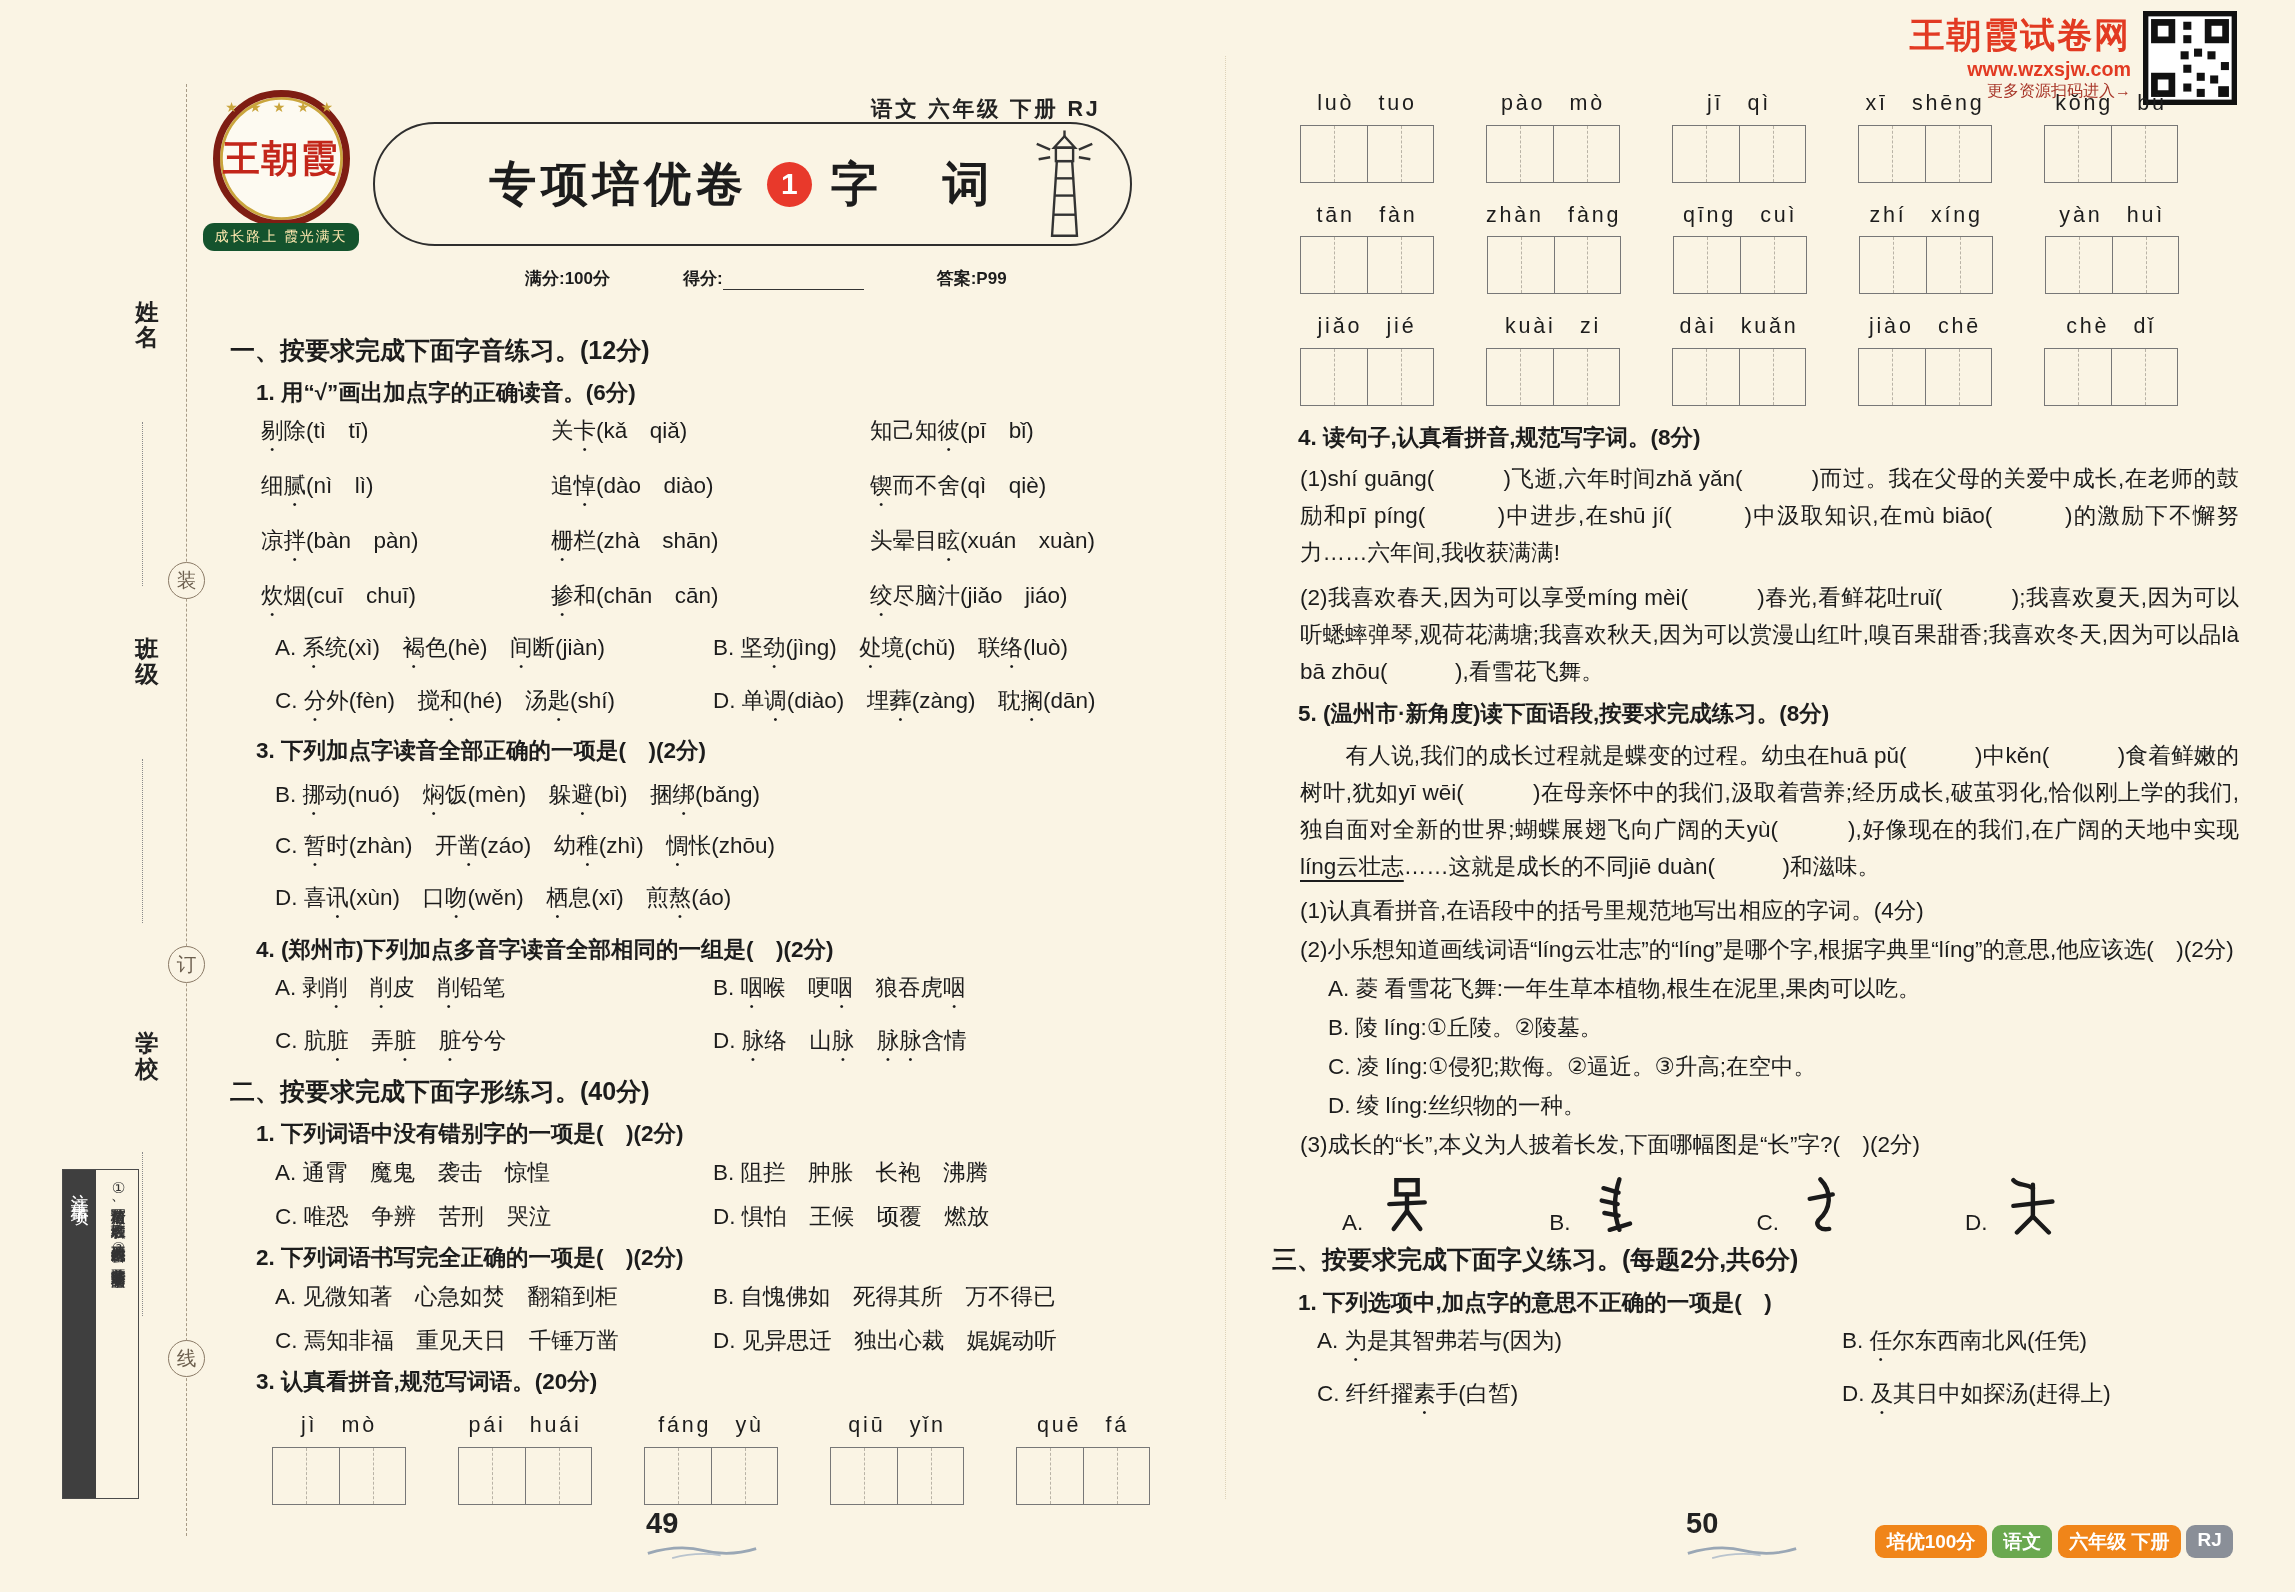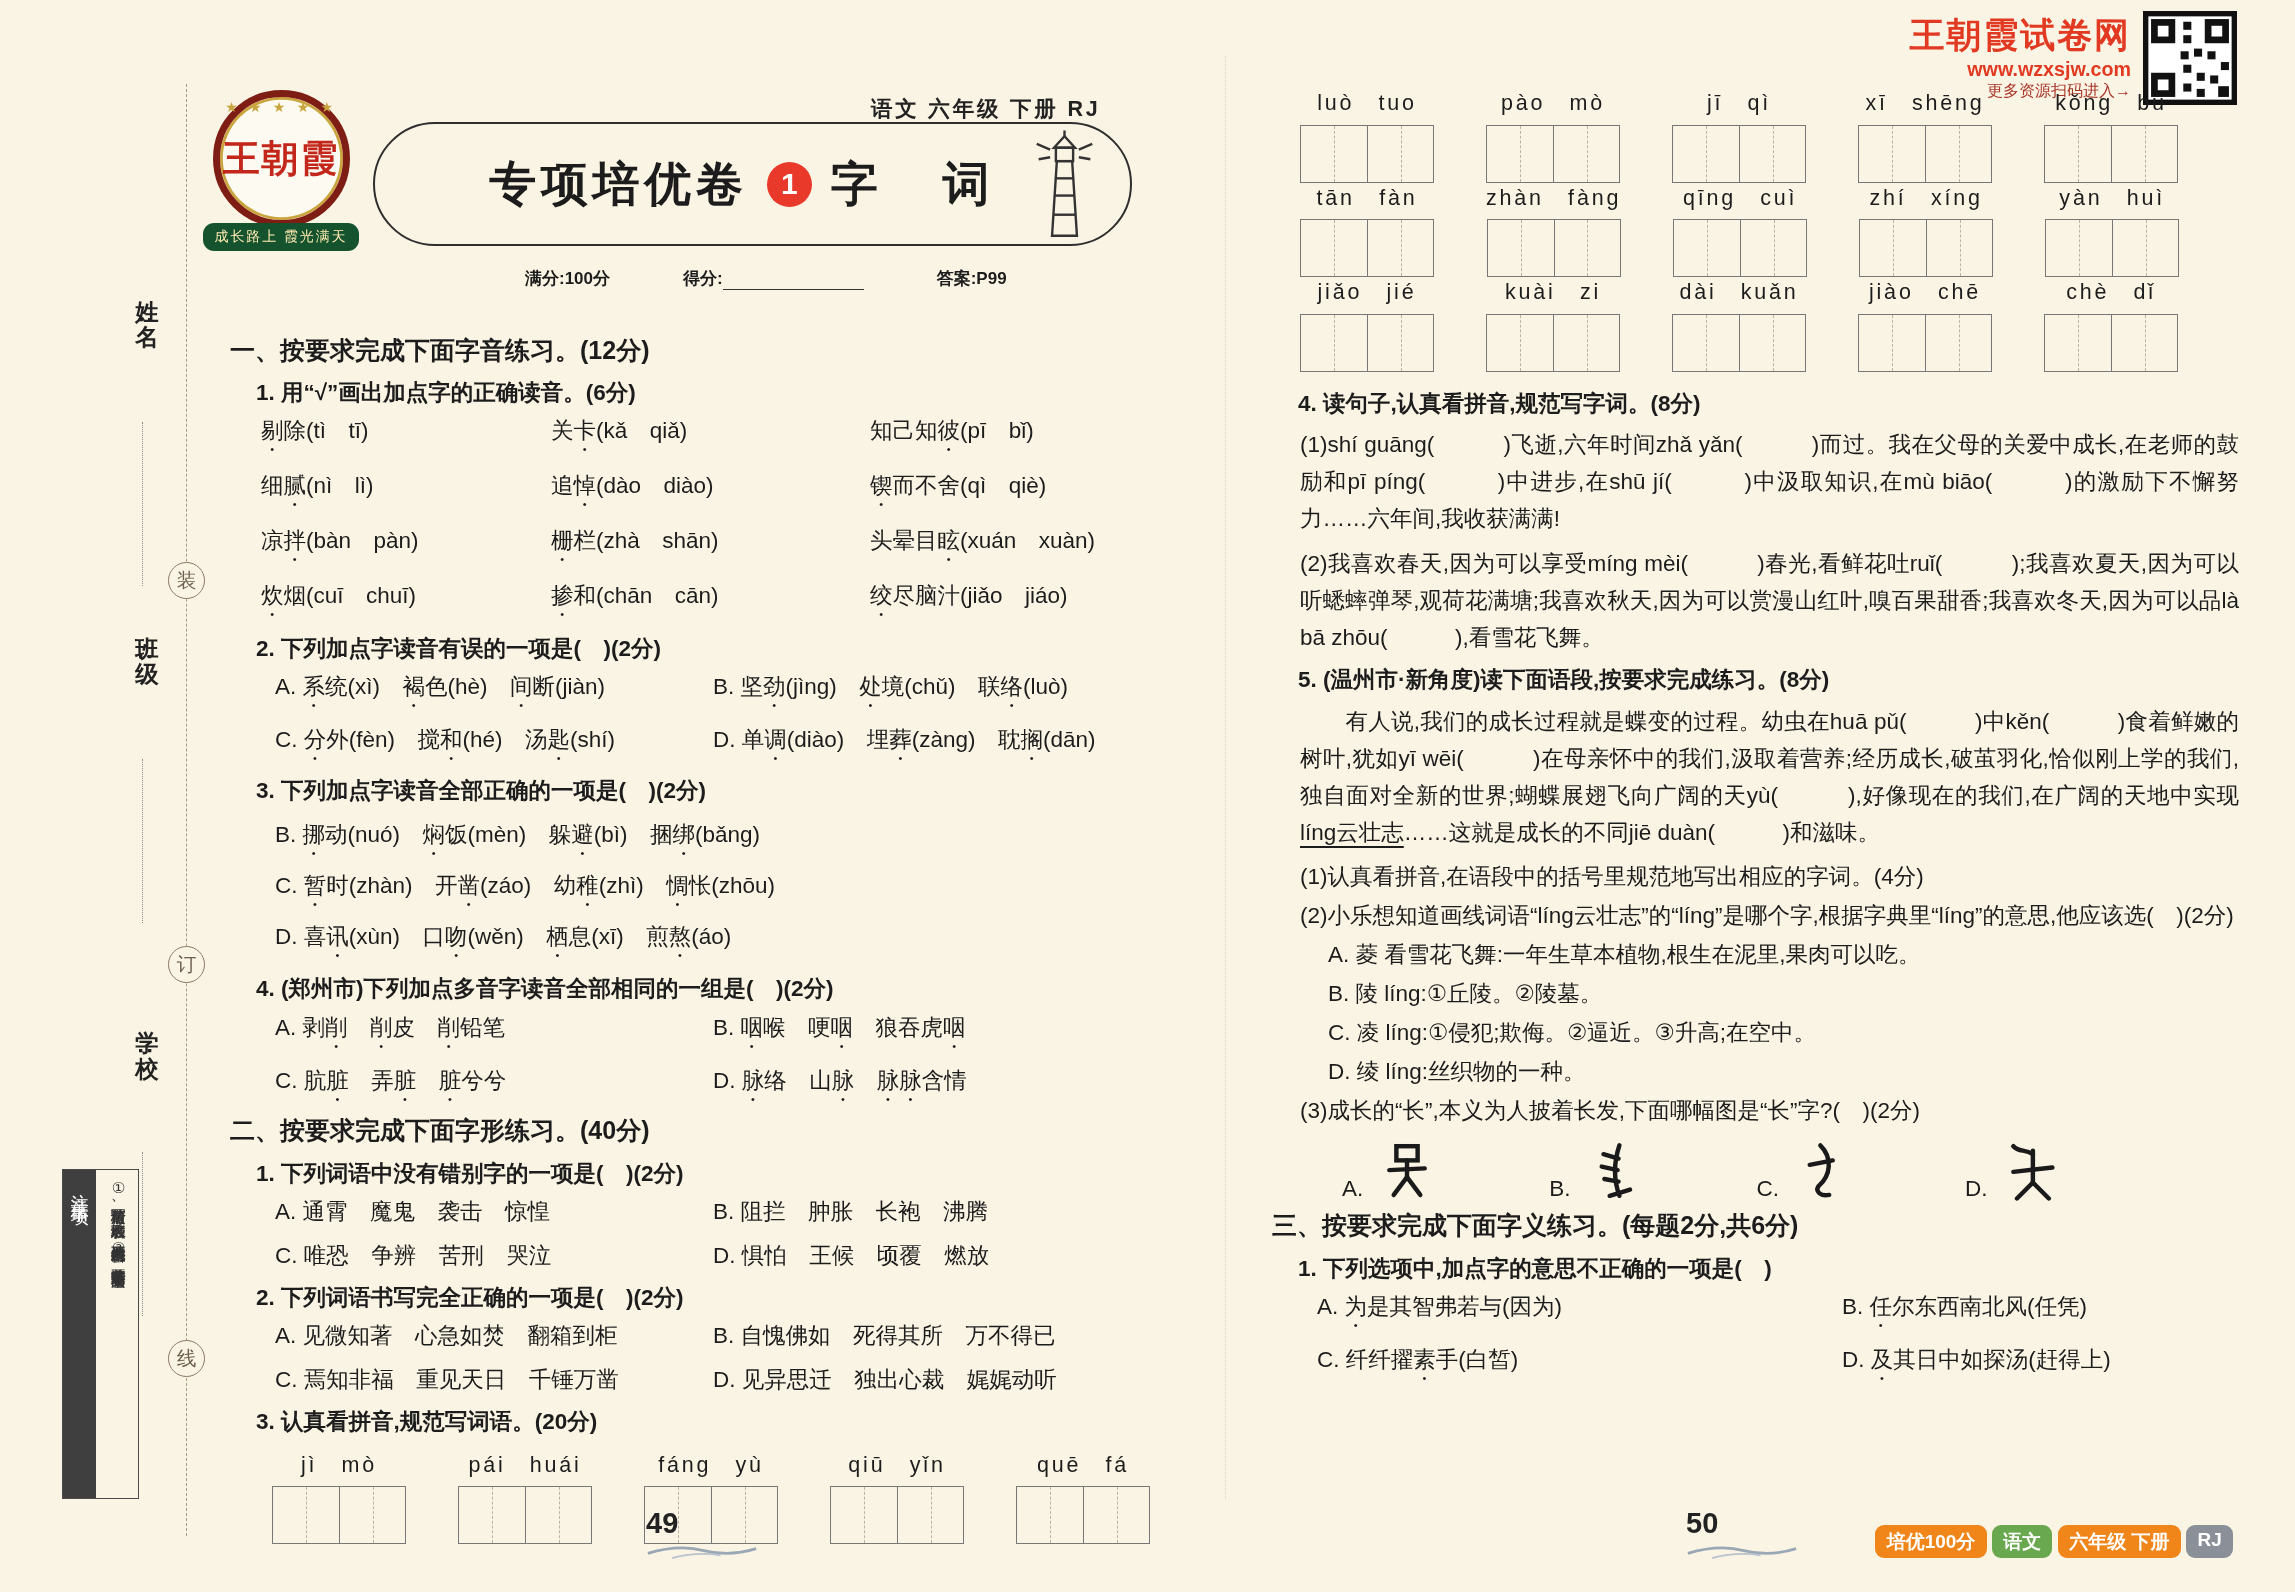--- a/index.html
+++ b/index.html
@@ -69,21 +69,21 @@
   .sub{padding-left:28px;line-height:37px;margin:1.9px 0}
 
   
   .wrow{display:flex;gap:52px;padding-left:42px;margin-top:11.2px}
   .pgroup{display:flex;flex-direction:column;align-items:center;gap:7.5px}
   .pylabel{font-size:21.5px;letter-spacing:2.8px;text-align:center;white-space:nowrap}
   .wbox{display:flex;border:1.9px solid #777}
   .wcell{width:66px;height:56px;position:relative;border-left:1.9px solid #777}
   .wcell:first-child{border-left:none}
   .wcell::before{content:'';position:absolute;left:50%;top:0;bottom:0;border-left:1.9px dashed #b9b3a6}
-  .gridblock{display:flex;flex-direction:column;margin-bottom:15px}
+  .gridblock{display:flex;flex-direction:column;gap:17px;margin-bottom:15px}
   .grow{display:flex;gap:52px;padding-left:28px}
 
   
   .glyphrow{display:flex;gap:111px;padding-left:70px;margin:11.2px 0 5.6px;align-items:flex-end}
   .glyphitem{display:flex;align-items:flex-end;gap:13px}
   .glyphitem .glbl{font-size:22.5px}
   .glyphitem svg{display:block}
 
   .zopts{display:grid;grid-template-columns:525px 1fr;row-gap:13px;padding-left:45px;margin-top:5.6px}
 
@@ -201,21 +201,20 @@
       <span>追<span class="emdot">悼</span>(dào　diào)</span>
       <span><span class="emdot">锲</span>而不舍(qì　qiè)</span>
       <span>凉<span class="emdot">拌</span>(bàn　pàn)</span>
       <span><span class="emdot">栅</span>栏(zhà　shān)</span>
       <span>头晕目<span class="emdot">眩</span>(xuán　xuàn)</span>
       <span><span class="emdot">炊</span>烟(cuī　chuī)</span>
       <span><span class="emdot">掺</span>和(chān　cān)</span>
       <span><span class="emdot">绞</span>尽脑汁(jiǎo　jiáo)</span>
     </div>
 
-    <div class="stem">2. 下列加点字读音<span class="bold">有误</span>的一项是(　)(2分)</div>
     <div class="opt2">
       <span>A. <span class="emdot">系</span>统(xì)　<span class="emdot">褐</span>色(hè)　<span class="emdot">间</span>断(jiàn)</span>
       <span>B. 坚<span class="emdot">劲</span>(jìng)　<span class="emdot">处</span>境(chǔ)　联<span class="emdot">络</span>(luò)</span>
       <span>C. <span class="emdot">分</span>外(fèn)　搅<span class="emdot">和</span>(hé)　汤<span class="emdot">匙</span>(shí)</span>
       <span>D. 单<span class="emdot">调</span>(diào)　埋<span class="emdot">葬</span>(zàng)　耽<span class="emdot">搁</span>(dān)</span>
     </div>
 
     <div class="stem">3. 下列加点字读音<span class="bold">全部正确</span>的一项是(　)(2分)</div>
     <div class="opt1">
       <div>B. <span class="emdot">挪</span>动(nuó)　<span class="emdot">焖</span>饭(mèn)　躲<span class="emdot">避</span>(bì)　捆<span class="emdot">绑</span>(bǎng)</div>

